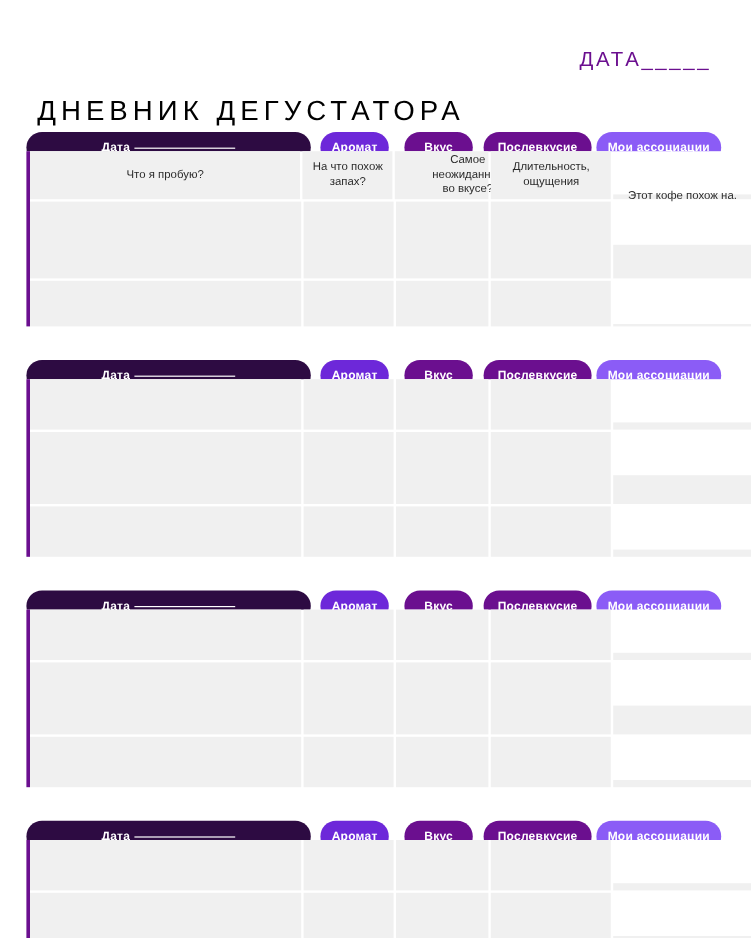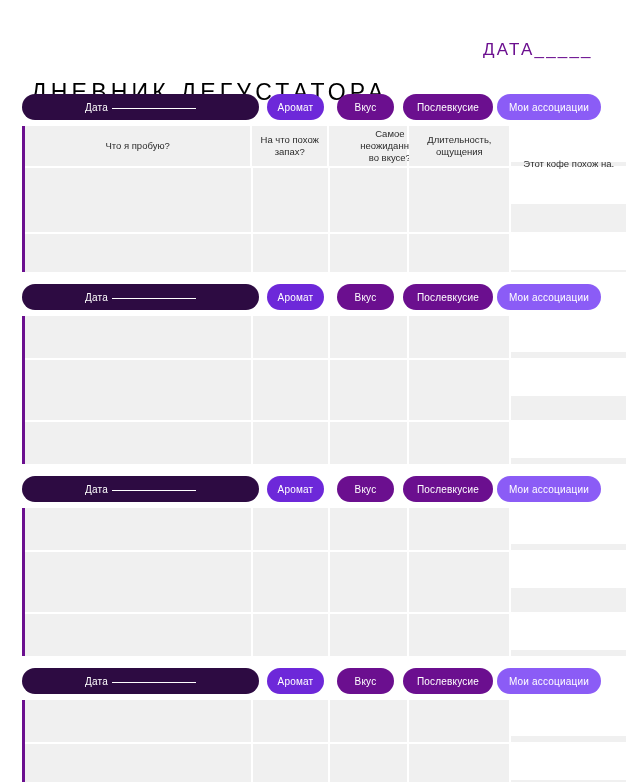--- a/index.html
+++ b/index.html
@@ -62,29 +62,29 @@
     width: 626px;
   }
 
   .pill-row {
     position: relative;
     width: 626px;
     height: 26px;
   }
   .pill {
     position: absolute;
-    top: 0;
+    top: 16px;
     height: 26px;
     border-radius: 13px;
     display: flex;
     align-items: center;
     justify-content: center;
     color: #ffffff;
     font-size: 10px;
-    font-weight: normal;
+    font-weight: bold;
     letter-spacing: 0.2px;
     white-space: nowrap;
     box-sizing: border-box;
   }
   .pill-date {
     left: 22px;
     width: 237px;
     background: #2d0b42;
     justify-content: center;
   }

